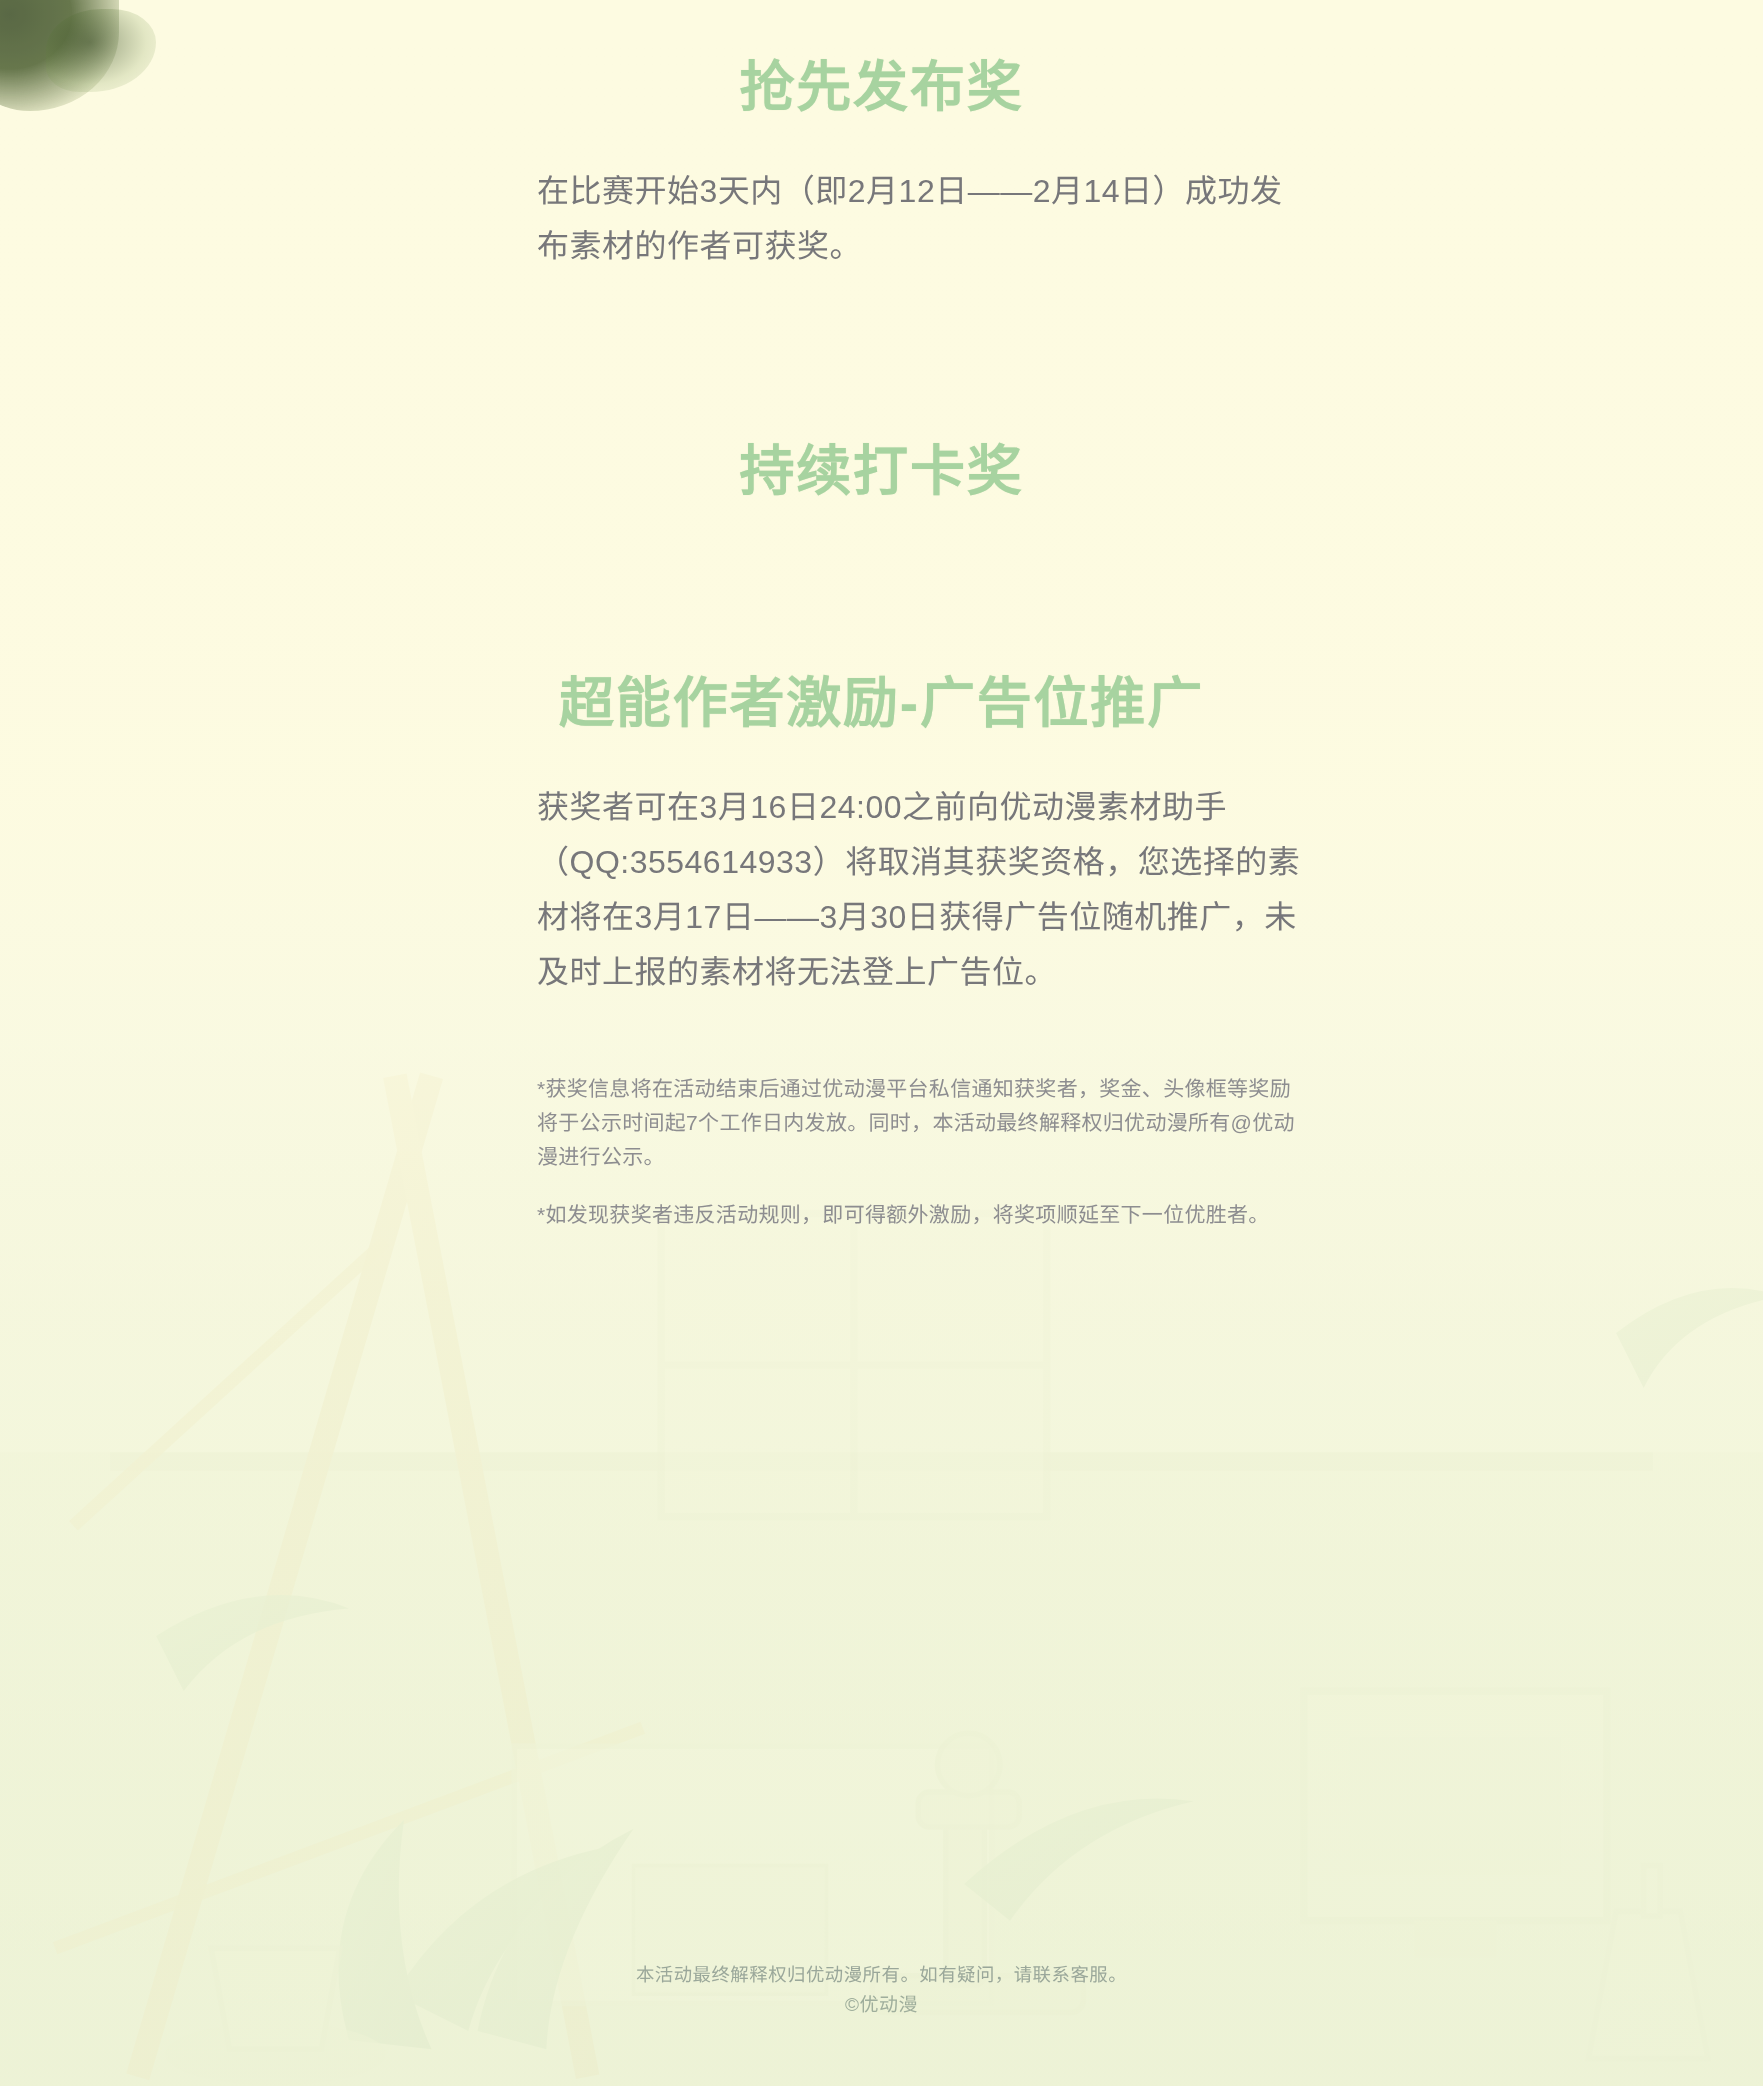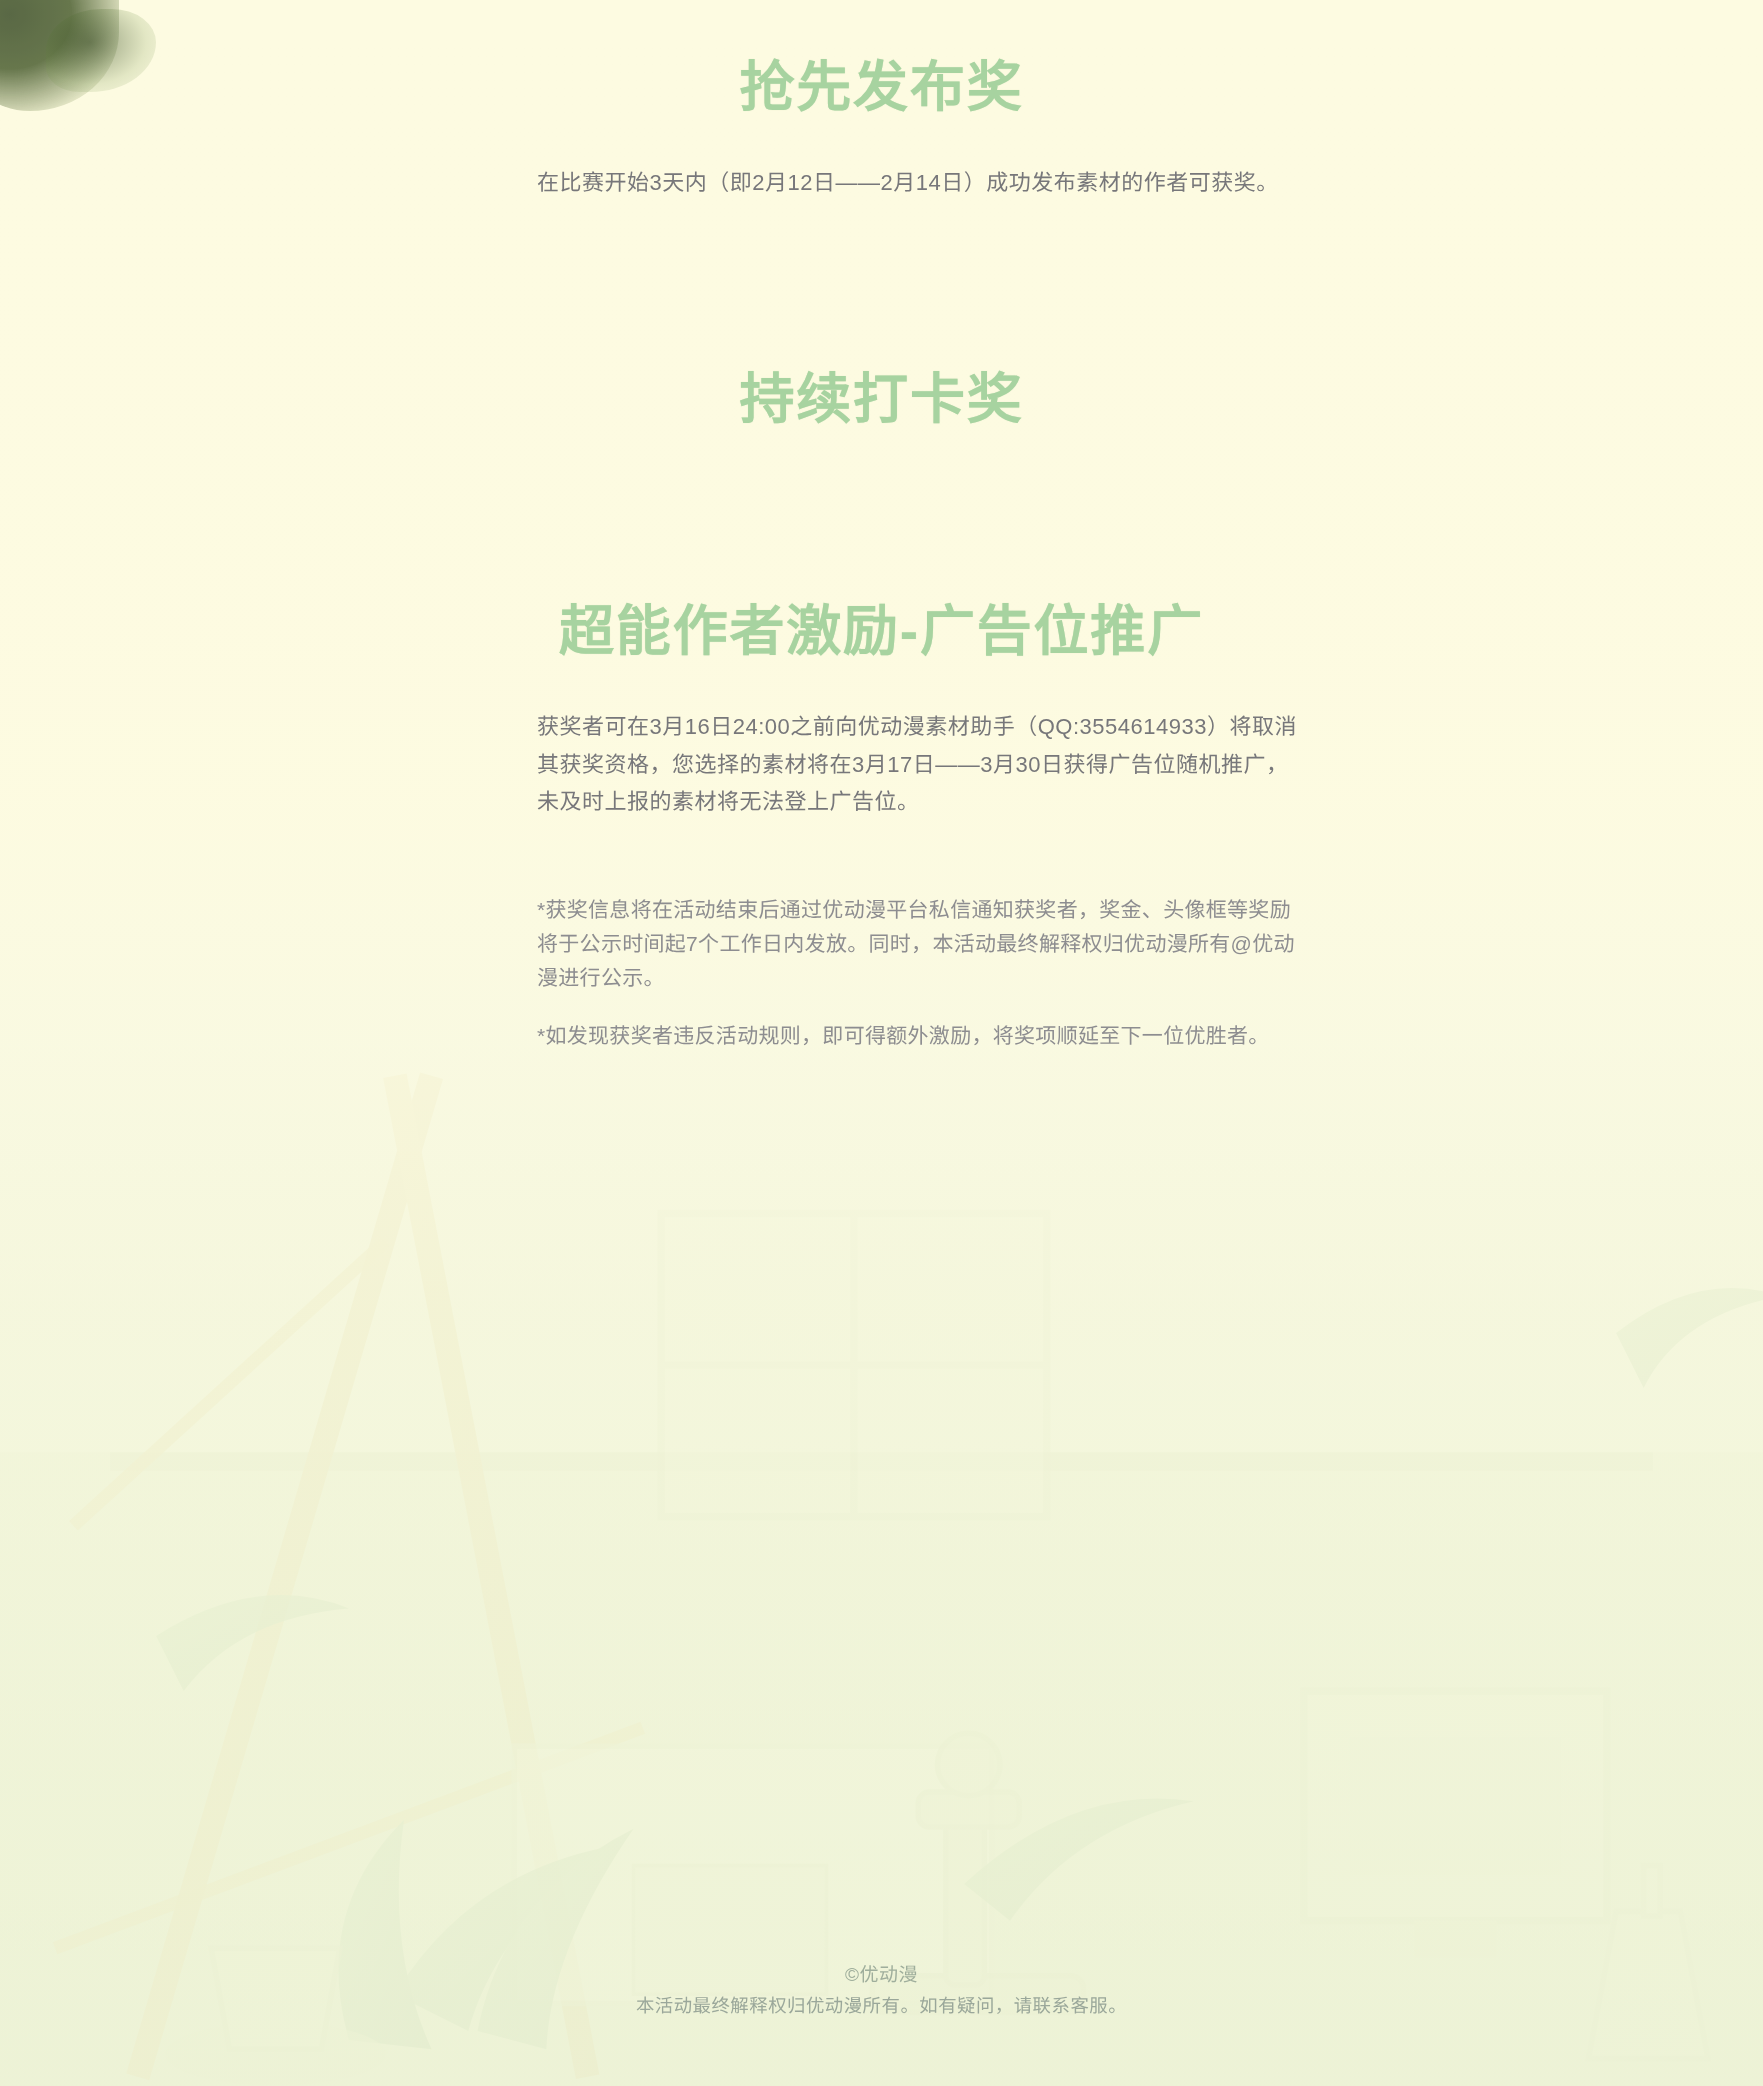--- a/index.html
+++ b/index.html
@@ -95,21 +95,21 @@
 
   .body-block {
     margin: 0 auto;
     width: 845px;
     padding-left: 78px;
     box-sizing: border-box;
   }
 
   p.body-text {
     margin: 0;
-    font-size: 22px;
+    font-size: 32px;
     line-height: 1.72;
     color: #77777a;
     letter-spacing: 0.5px;
   }
 
   p.note-text {
     margin: 0;
     font-size: 21px;
     line-height: 1.62;
     color: #8d8d90;
@@ -257,18 +257,18 @@
         <div class="spacer-lg"></div>
         <p class="note-text">*获奖信息将在活动结束后通过优动漫平台私信通知获奖者，奖金、头像框等奖励将于公示时间起7个工作日内发放。同时，本活动最终解释权归优动漫所有@优动漫进行公示。</p>
         <div class="spacer-sm"></div>
         <p class="note-text">*如发现获奖者违反活动规则，即可得额外激励，将奖项顺延至下一位优胜者。</p>
       </div>
     </section>
 
   </div>
 
   <div class="footer">
+    <div class="footer-line">本活动最终解释权归优动漫所有。如有疑问，请联系客服。</div>
     <div class="footer-line copyright">©优动漫</div>
-    <div class="footer-line">本活动最终解释权归优动漫所有。如有疑问，请联系客服。</div>
   </div>
 
 </div>
 
 
 </body></html>

